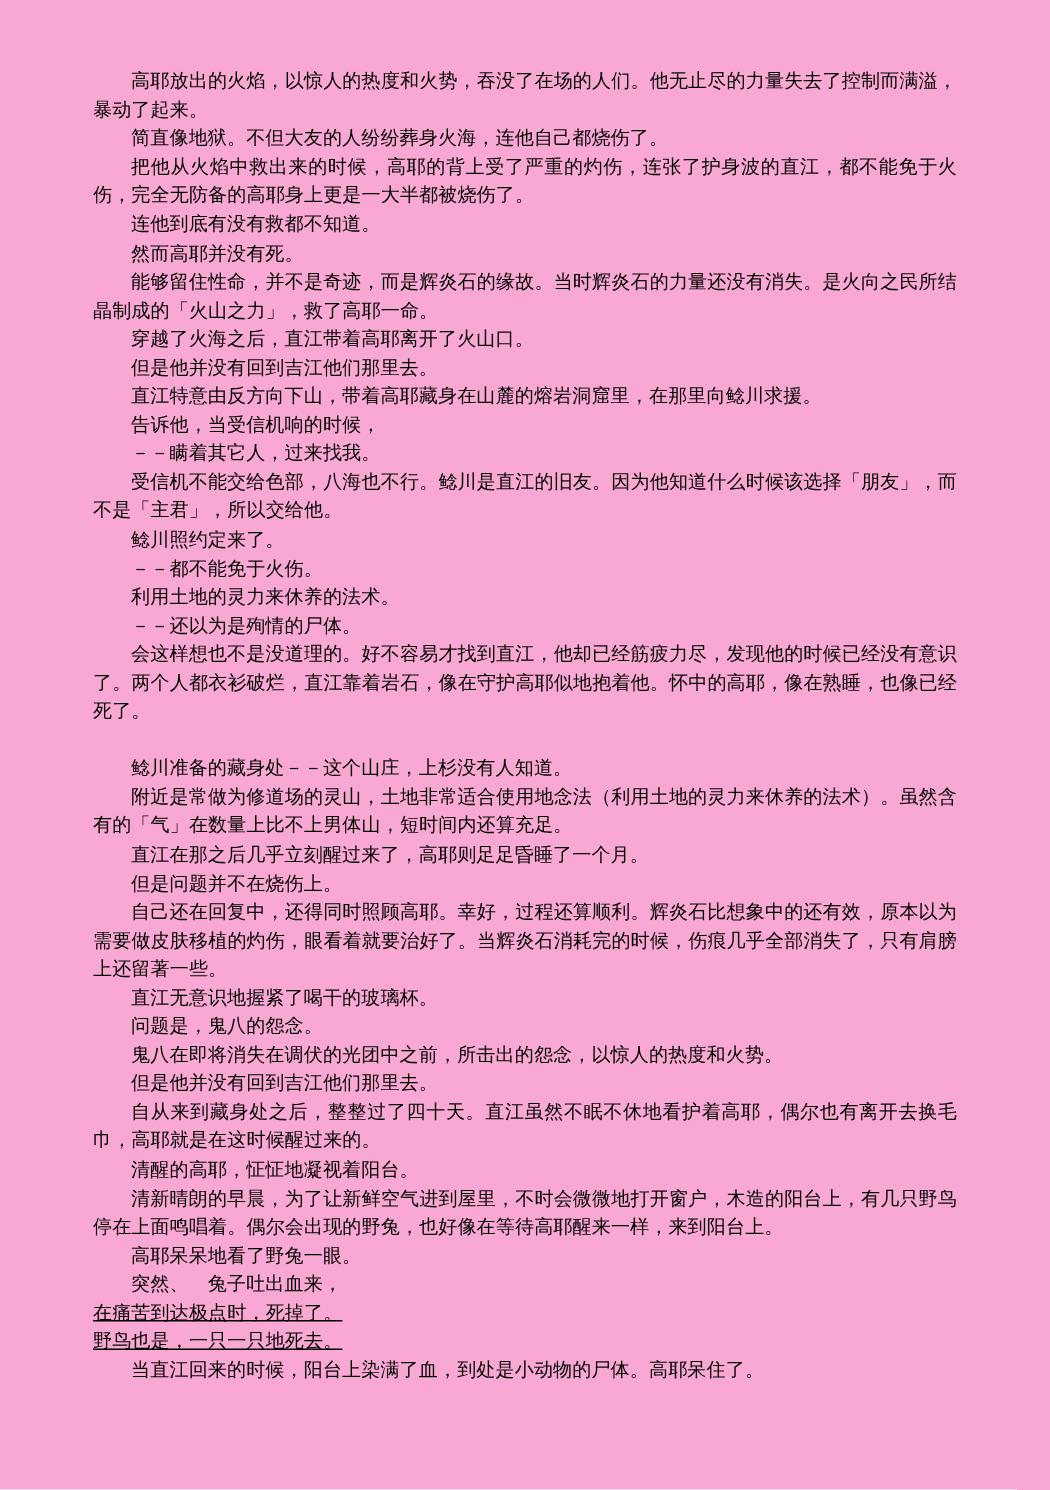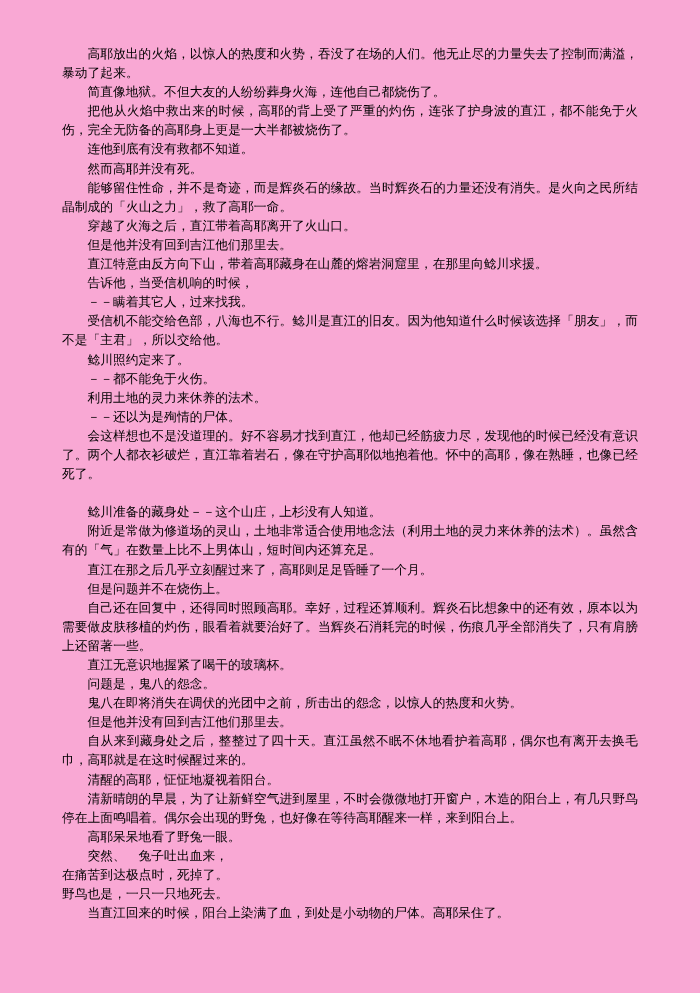--- a/index.html
+++ b/index.html
@@ -29,20 +29,21 @@
     letter-spacing: 0.1px;
   }
   .para {
     margin: 0;
     text-indent: 2em;
     white-space: pre-wrap;
     word-break: break-all;
   }
   .para.noindent {
     text-indent: 0;
+    text-decoration: underline;
   }
   .blank {
     height: 19.1px;
   }
 </style>
 </head>
 <body>
 
 <div id="page">
   <div class="doc-body" id="doc-body">

